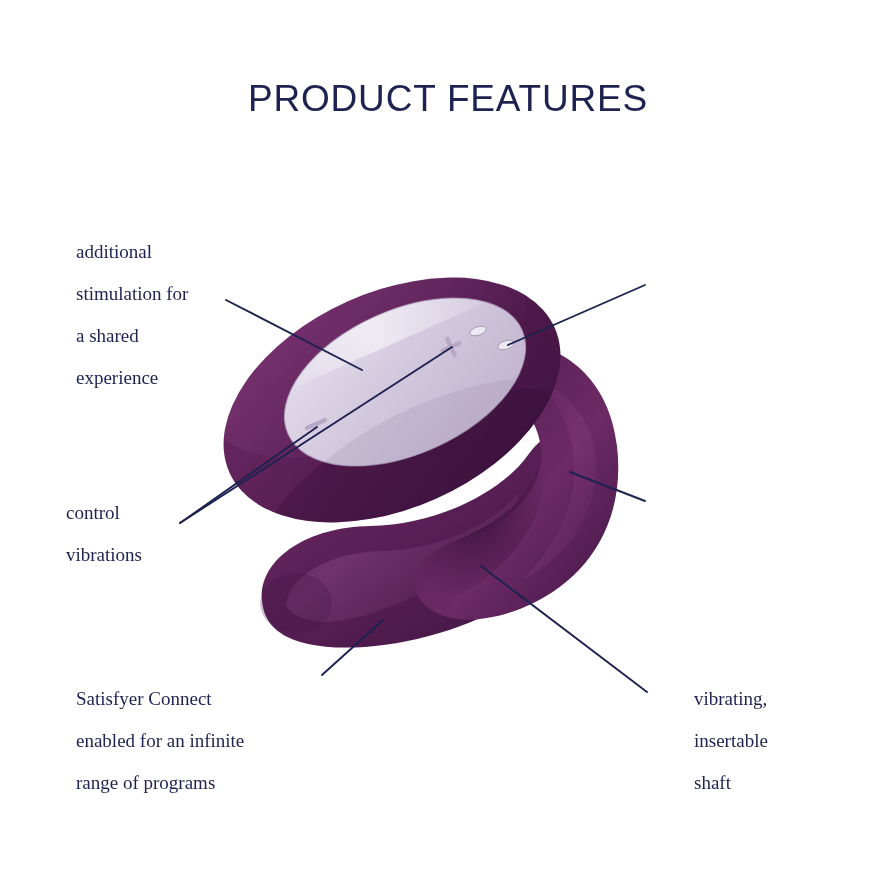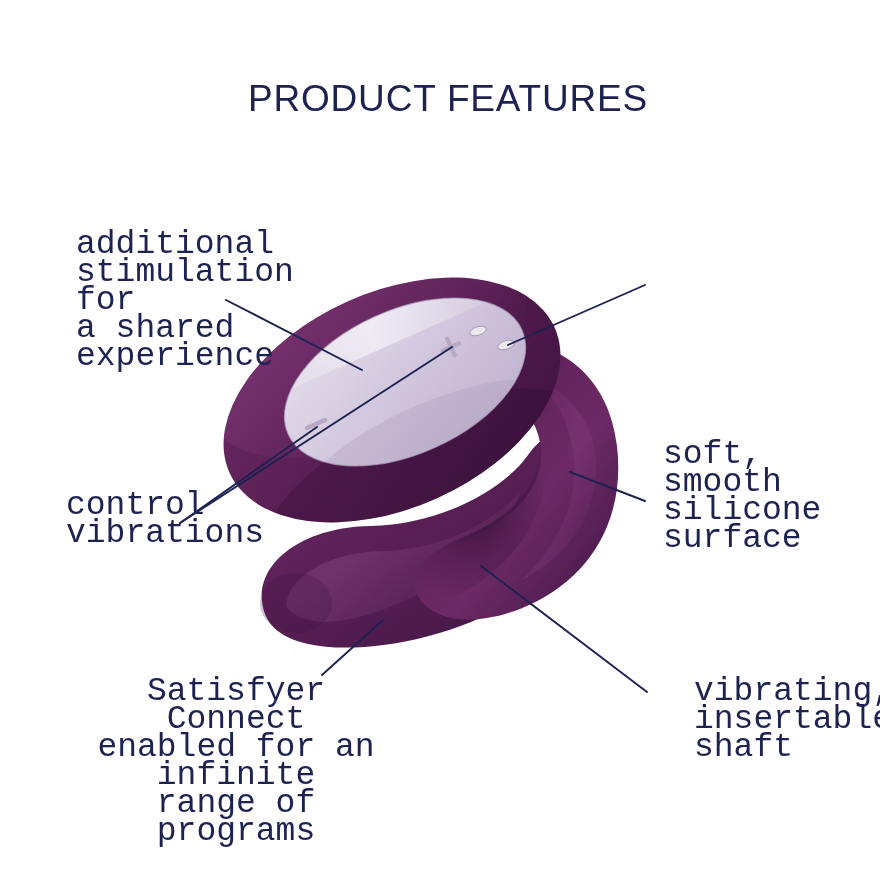--- a/index.html
+++ b/index.html
@@ -29,32 +29,32 @@
     letter-spacing: 0.8px;
     color: #1d2251;
     white-space: nowrap;
     padding-left: 8px;
   }
 
   
   .callout {
     position: absolute;
     color: #1d2251;
-    font-family: Liberation Mono, monospace;
-    font-size: 33px;
-    line-height: 28px;
+    font-family: Liberation Serif, serif;
+    font-size: 19px;
+    line-height: 42px;
     font-weight: normal;
     white-space: pre-line;
   }
   .callout.left  { text-align: left; }
   .callout.right { text-align: left; }
 
   #callout-additional-stimulation { left: 76px;  top: 231px; width: 250px; }
   #callout-control-vibrations     { left: 66px;  top: 492px; width: 230px; }
-  #callout-satisfyer-connect      { left: 76px;  top: 678px; width: 320px; text-align: center; }
+  #callout-satisfyer-connect      { left: 76px;  top: 678px; width: 320px; }
   #callout-magnetic-charging      { left: 663px; top: 231px; width: 215px; }
   #callout-soft-silicone          { left: 663px; top: 441px; width: 205px; }
   #callout-vibrating-shaft        { left: 663px; top: 678px; width: 205px; margin-left: 31px; }
 
   
   #artwork {
     position: absolute;
     left: 0;
     top: 0;
     width: 880px;
@@ -234,22 +234,18 @@
 experience</div>
 
   <div class="callout left" id="callout-control-vibrations">control
 vibrations</div>
 
   <div class="callout left" id="callout-satisfyer-connect">Satisfyer Connect
 enabled for an infinite
 range of programs</div>
 
 
-  <div class="callout right" id="callout-soft-silicone">soft,
-smooth
-silicone
-surface</div>
 
   <div class="callout right" id="callout-vibrating-shaft">vibrating,
 insertable
 shaft</div>
 
 </div>
 
 </body></html>

